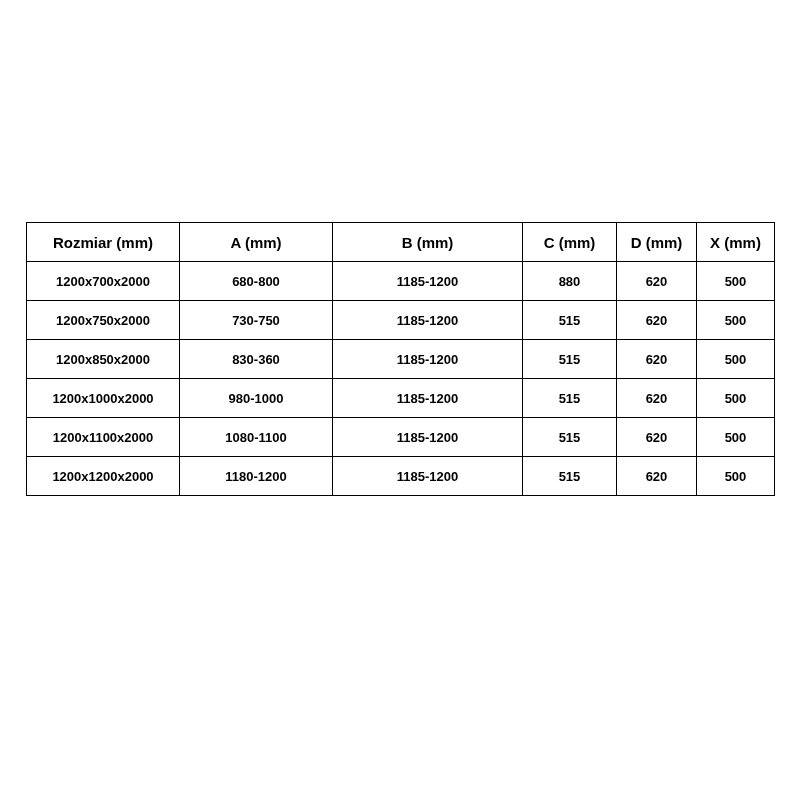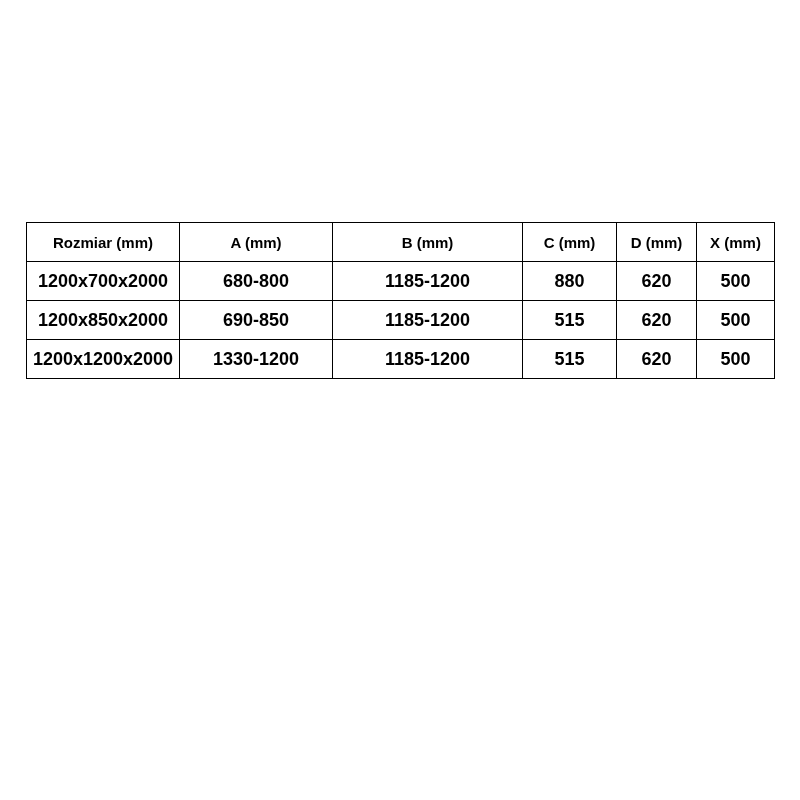--- a/index.html
+++ b/index.html
@@ -27,21 +27,21 @@
     border-collapse: collapse;
     width: 748px;
     table-layout: fixed;
   }
   table.size-table th,
   table.size-table td {
     border: 1px solid #000000;
     text-align: center;
     vertical-align: middle;
     height: 39px;
-    font-size: 18px;
+    font-size: 13px;
     color: #000000;
     padding: 0 2px;
     box-sizing: border-box;
   }
   table.size-table th {
     font-weight: bold;
     font-size: 15px;
   }
   table.size-table td {
     font-weight: bold;
@@ -81,30 +81,54 @@
       <tbody>
         <tr>
           <td>1200x700x2000</td>
           <td>680-800</td>
           <td>1185-1200</td>
           <td>880</td>
           <td>620</td>
           <td>500</td>
         </tr>
         <tr>
+          <td>1200x750x2000</td>
+          <td>730-750</td>
+          <td>1185-1200</td>
+          <td>515</td>
+          <td>620</td>
+          <td>500</td>
+        </tr>
+        <tr>
           <td>1200x850x2000</td>
-          <td>690-850</td>
+          <td>830-360</td>
+          <td>1185-1200</td>
+          <td>515</td>
+          <td>620</td>
+          <td>500</td>
+        </tr>
+        <tr>
+          <td>1200x1000x2000</td>
+          <td>980-1000</td>
+          <td>1185-1200</td>
+          <td>515</td>
+          <td>620</td>
+          <td>500</td>
+        </tr>
+        <tr>
+          <td>1200x1100x2000</td>
+          <td>1080-1100</td>
           <td>1185-1200</td>
           <td>515</td>
           <td>620</td>
           <td>500</td>
         </tr>
         <tr>
           <td>1200x1200x2000</td>
-          <td>1330-1200</td>
+          <td>1180-1200</td>
           <td>1185-1200</td>
           <td>515</td>
           <td>620</td>
           <td>500</td>
         </tr>
       </tbody>
     </table>
   </div>
 </div>
 

